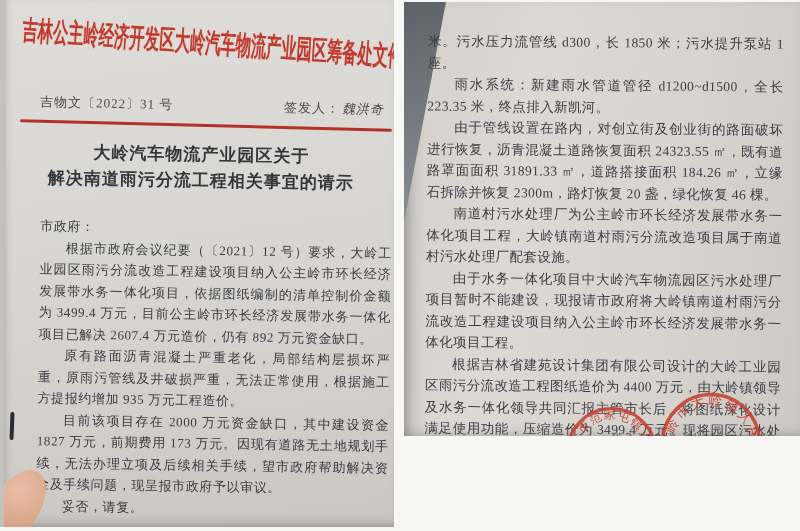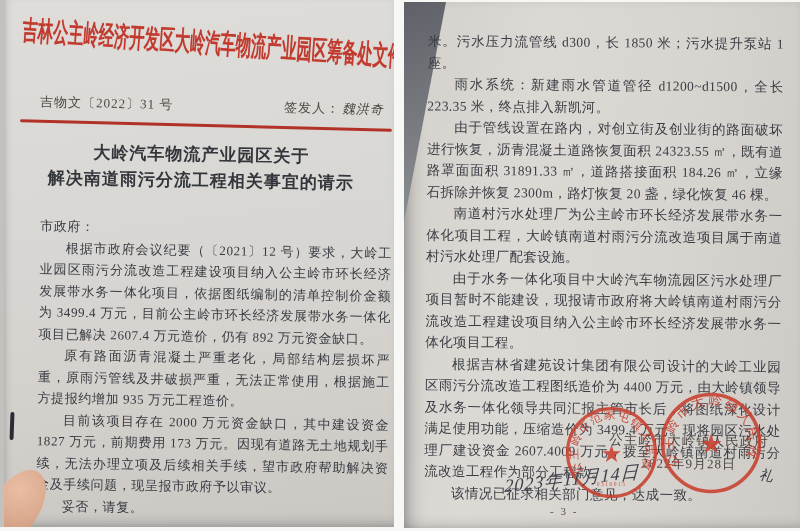--- a/index.html
+++ b/index.html
@@ -9,21 +9,21 @@
 
   
   .photo { position:absolute; overflow:hidden; }
   .photo-left {
     left:0; top:2; width:394px; height:527px;
     background:linear-gradient(173deg,#dfddda 0%,#dad8d5 35%,#d4d1cd 70%,#cac7c3 100%);
     border-left:4px solid #c3c1be;
     box-shadow:inset 0 -10px 12px -8px rgba(40,40,40,.35), inset 6px 0 8px -6px rgba(60,60,60,.3);
   }
   .photo-right {
-    left:404px; top:2px; width:396px; height:526px;
+    left:404px; top:2px; width:396px; height:434px;
     background:linear-gradient(100deg,#c6c3bf 0%,#d6d3cf 8%,#dcd9d5 30%,#d8d4d0 62%,#cdc9c5 100%);
     box-shadow:inset 14px 0 18px -12px rgba(30,30,30,.45), inset 0 -8px 14px -9px rgba(40,40,40,.3);
   }
   .corner-shadow {
     position:absolute; left:0; top:0; width:42px; height:220px;
     background:linear-gradient(160deg,#5e6268,#8d9093);
     clip-path:polygon(0 0,100% 0,0 100%);
   }
 
   

